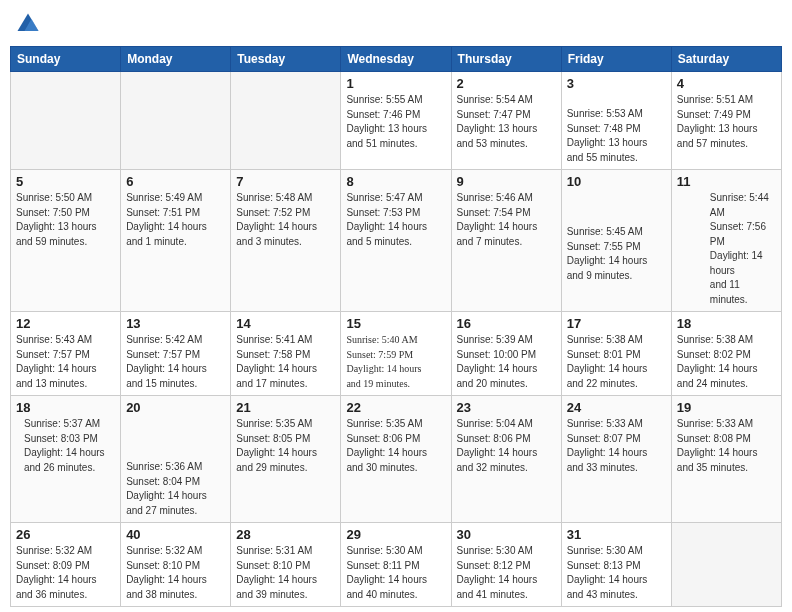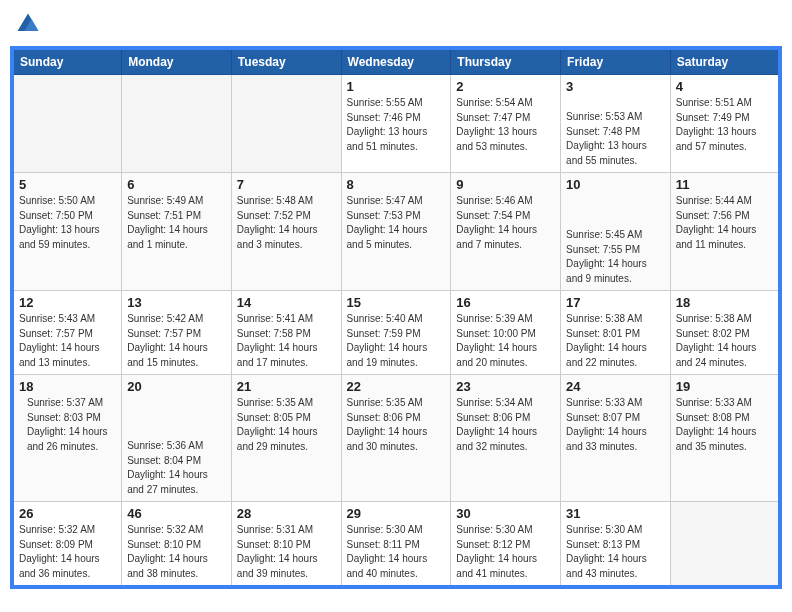--- a/index.html
+++ b/index.html
@@ -41,21 +41,21 @@
       font-weight: bold;
       color: #222;
     }
     .subtitle {
       font-size: 14px;
       color: #444;
     }
     .calendar {
       width: 100%;
       border-collapse: collapse;
-      border: 4px solid #3b82f6;
+      border: 1px solid #3b82f6;
     }
     .calendar th {
       background: #2260a8;
       color: #fff;
       font-size: 12px;
       font-weight: bold;
       text-align: left;
       padding: 5px 6px;
       border: 1px solid #1a4f96;
     }
@@ -193,21 +193,21 @@
         </td>
         <td>
           <span class="day-number">10</span>
           <div class="day-info" style="white-space: pre-line; margin-top: 36px;">Sunrise: 5:45 AM
 Sunset: 7:55 PM
 Daylight: 14 hours
 and 9 minutes.</div>
         </td>
         <td>
           <span class="day-number">11</span>
-          <div class="day-info" style="white-space: pre-line;">Sunrise: 5:44 AM
+          <div class="day-info" style="white-space: pre-line; margin-left: 33px;">Sunrise: 5:44 AM
 Sunset: 7:56 PM
 Daylight: 14 hours
 and 11 minutes.</div>
         </td>
       </tr>
       <tr>
         <td>
           <span class="day-number">12</span>
           <div class="day-info" style="white-space: pre-line;">Sunrise: 5:43 AM
 Sunset: 7:57 PM
@@ -223,21 +223,21 @@
         </td>
         <td>
           <span class="day-number">14</span>
           <div class="day-info" style="white-space: pre-line;">Sunrise: 5:41 AM
 Sunset: 7:58 PM
 Daylight: 14 hours
 and 17 minutes.</div>
         </td>
         <td>
           <span class="day-number">15</span>
-          <div class="day-info" style="white-space: pre-line;">Sunrise: 5:40 AM
+          <div class="day-info" style="white-space: pre-line; font-family: Liberation Serif, serif;">Sunrise: 5:40 AM
 Sunset: 7:59 PM
 Daylight: 14 hours
 and 19 minutes.</div>
         </td>
         <td>
           <span class="day-number">16</span>
           <div class="day-info" style="white-space: pre-line;">Sunrise: 5:39 AM
 Sunset: 10:00 PM
 Daylight: 14 hours
 and 20 minutes.</div>
@@ -281,21 +281,21 @@
         </td>
         <td>
           <span class="day-number">22</span>
           <div class="day-info" style="white-space: pre-line;">Sunrise: 5:35 AM
 Sunset: 8:06 PM
 Daylight: 14 hours
 and 30 minutes.</div>
         </td>
         <td>
           <span class="day-number">23</span>
-          <div class="day-info" style="white-space: pre-line;">Sunrise: 5:34 AM
+          <div class="day-info" style="white-space: pre-line;">Sunrise: 5:04 AM
 Sunset: 8:06 PM
 Daylight: 14 hours
 and 32 minutes.</div>
         </td>
         <td>
           <span class="day-number">24</span>
           <div class="day-info" style="white-space: pre-line;">Sunrise: 5:33 AM
 Sunset: 8:07 PM
 Daylight: 14 hours
 and 33 minutes.</div>
@@ -310,21 +310,21 @@
       </tr>
       <tr>
         <td>
           <span class="day-number">26</span>
           <div class="day-info" style="white-space: pre-line;">Sunrise: 5:32 AM
 Sunset: 8:09 PM
 Daylight: 14 hours
 and 36 minutes.</div>
         </td>
         <td>
-          <span class="day-number">46</span>
+          <span class="day-number">40</span>
           <div class="day-info" style="white-space: pre-line;">Sunrise: 5:32 AM
 Sunset: 8:10 PM
 Daylight: 14 hours
 and 38 minutes.</div>
         </td>
         <td>
           <span class="day-number">28</span>
           <div class="day-info" style="white-space: pre-line;">Sunrise: 5:31 AM
 Sunset: 8:10 PM
 Daylight: 14 hours

